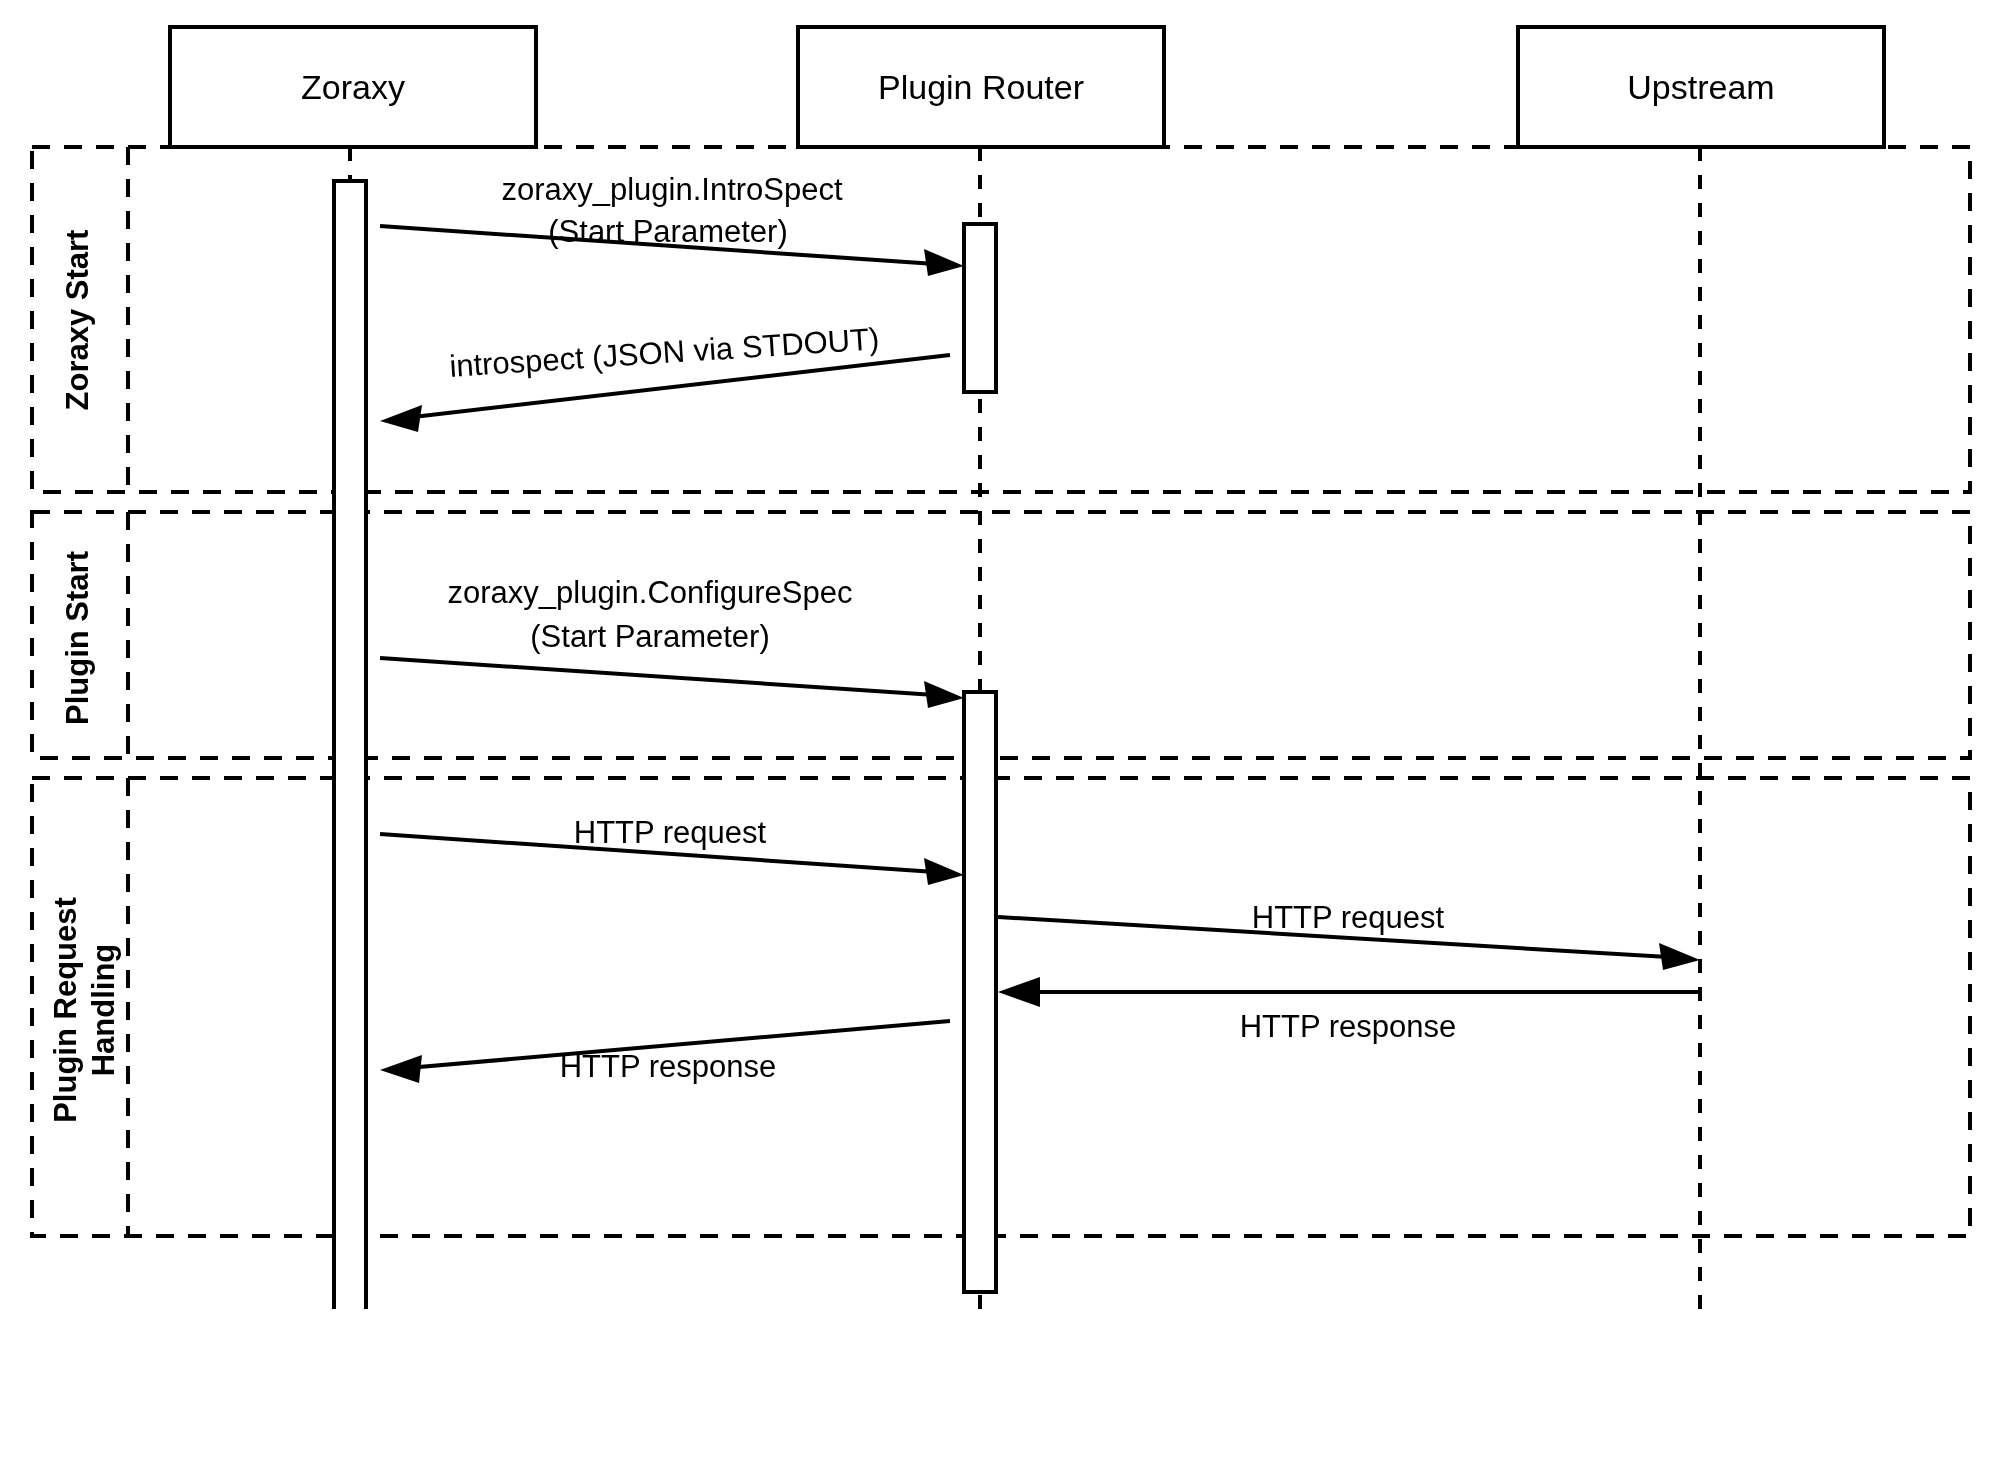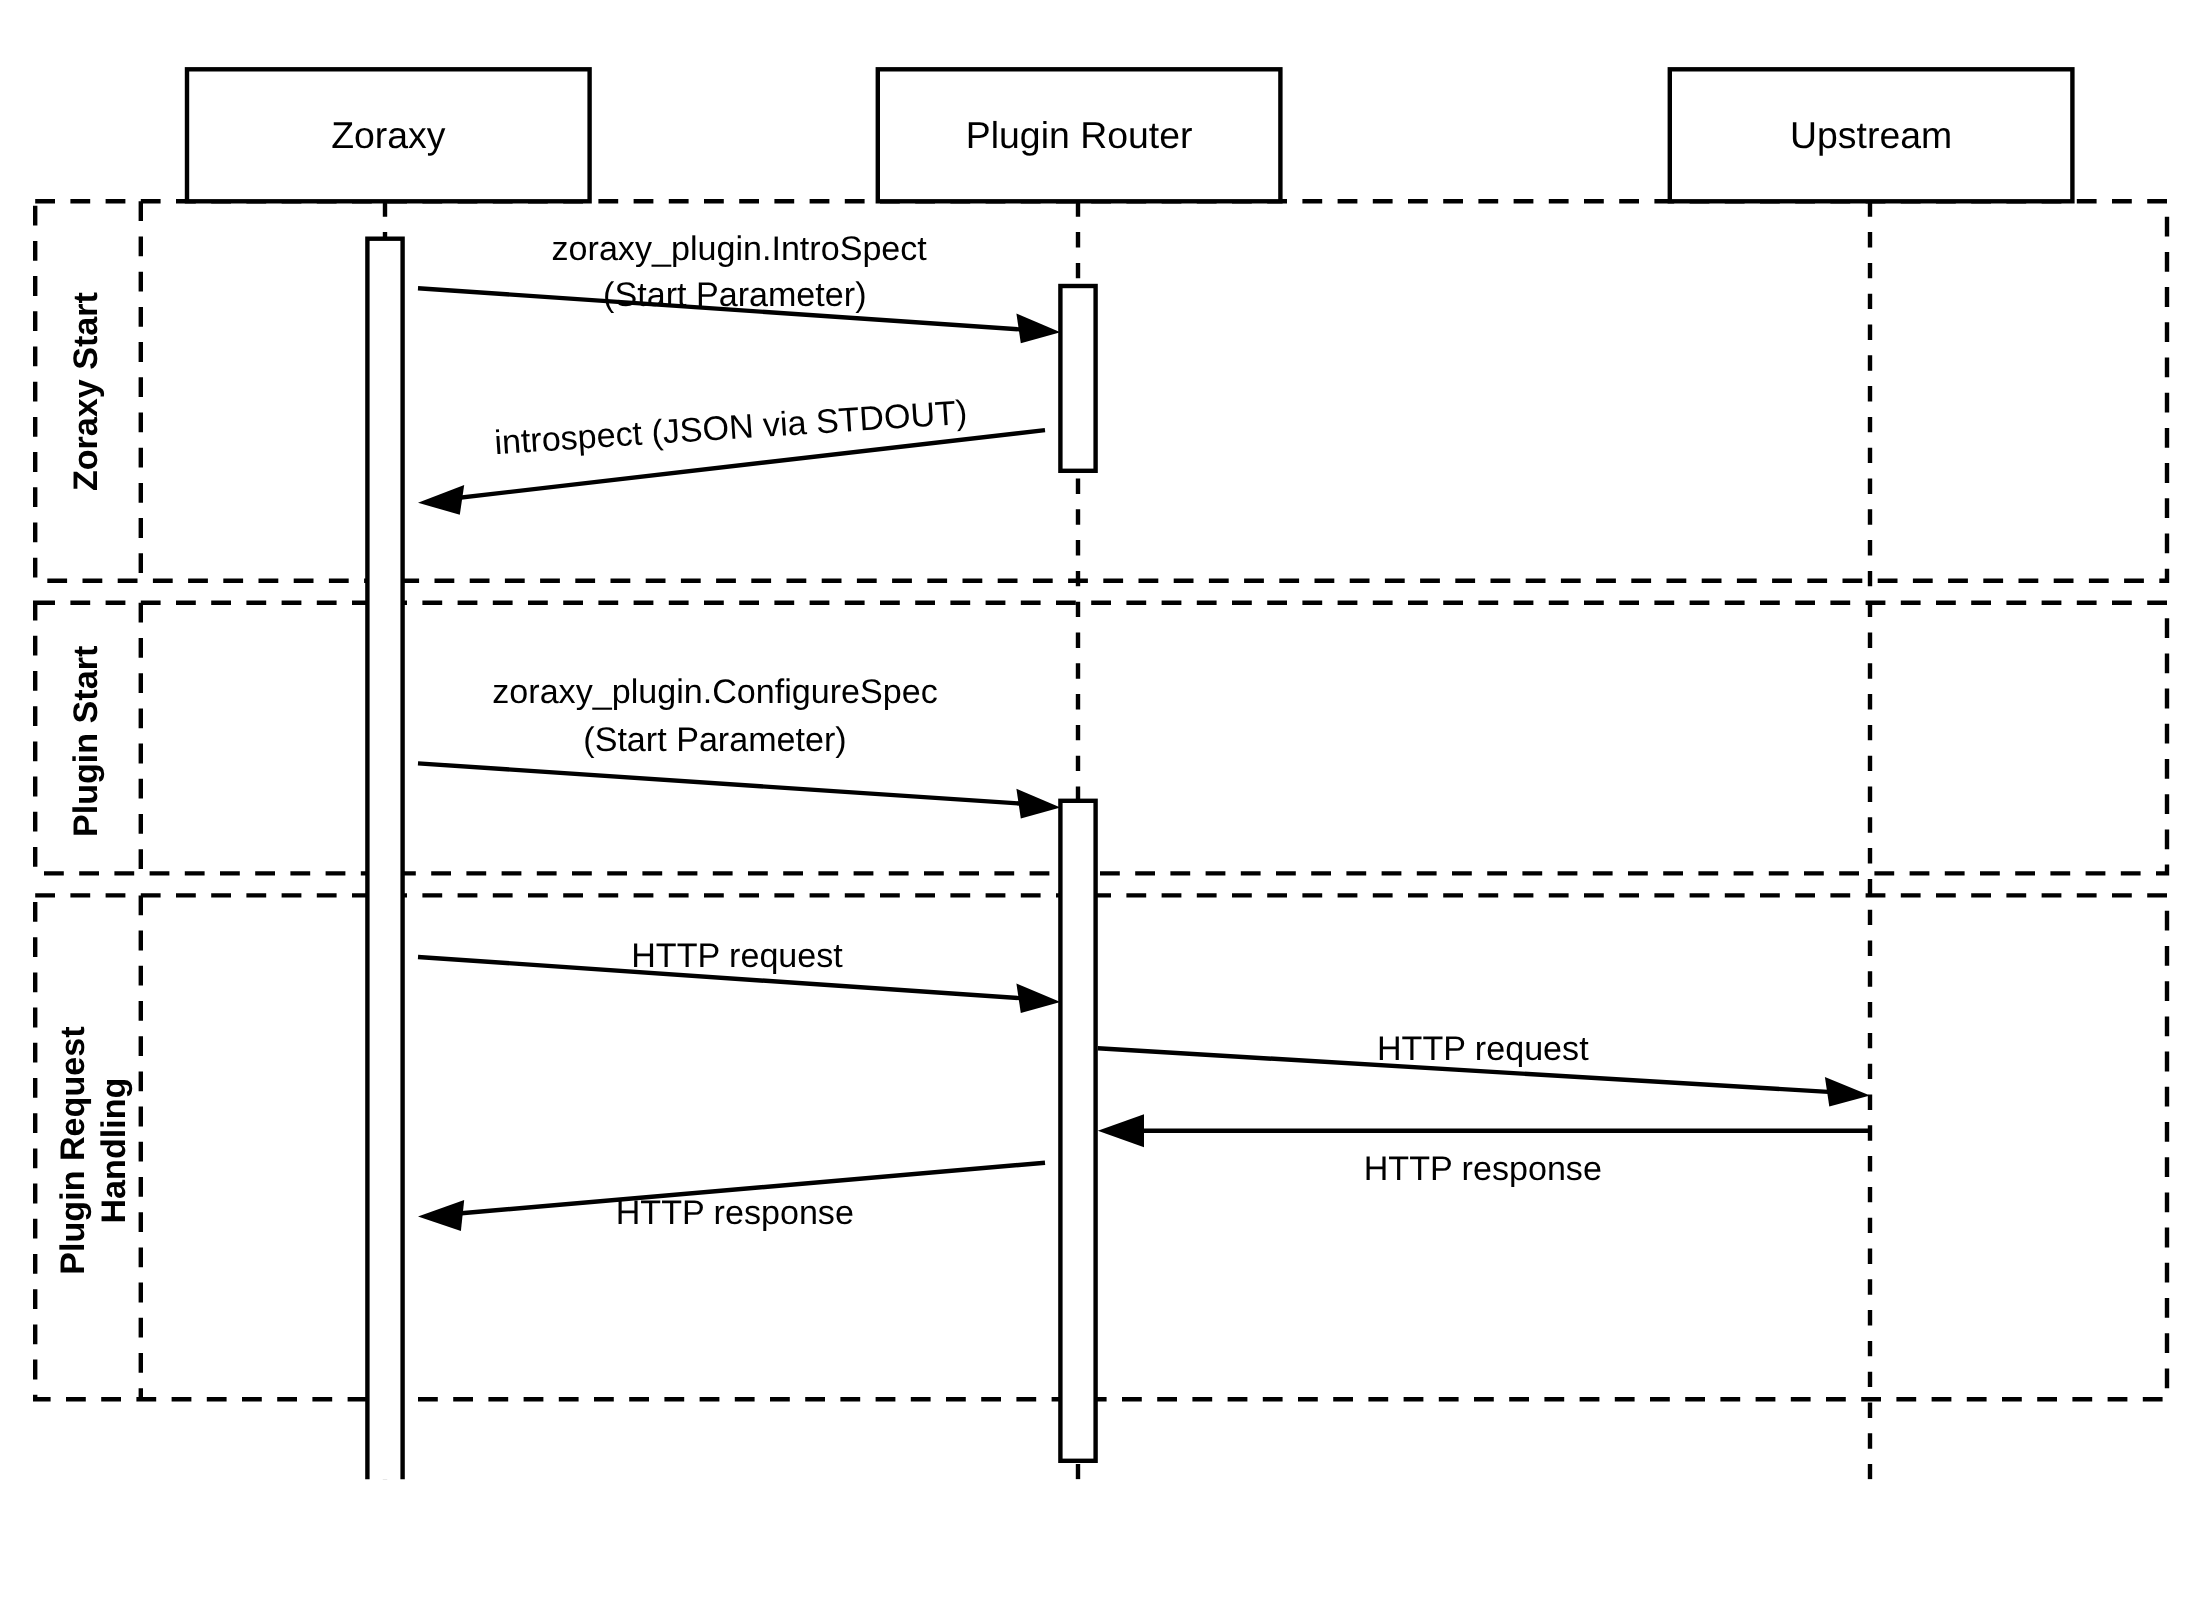--- a/index.html
+++ b/index.html
@@ -10,21 +10,20 @@
   }
   body {
     font-family: "Liberation Sans", sans-serif;
   }
   #canvas {
     position: relative;
     width: 2004px;
     height: 1309px;
     background: #ffffff;
     overflow: hidden;
-    margin-top: 36px;
   }
   svg.layer {
     position: absolute;
     left: 0;
     top: 0;
     width: 2004px;
     height: 1467px;
   }
   .participant-label {
     font-family: "Liberation Sans", sans-serif;

